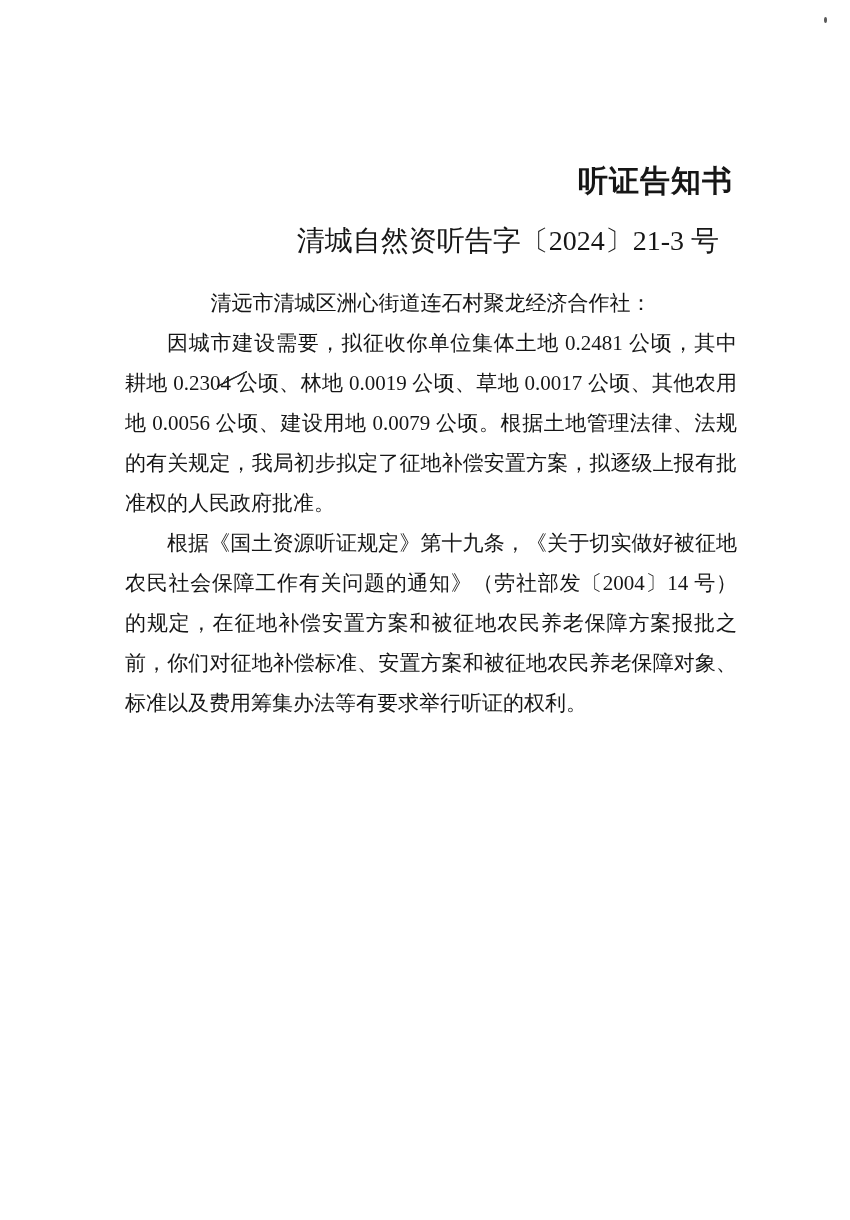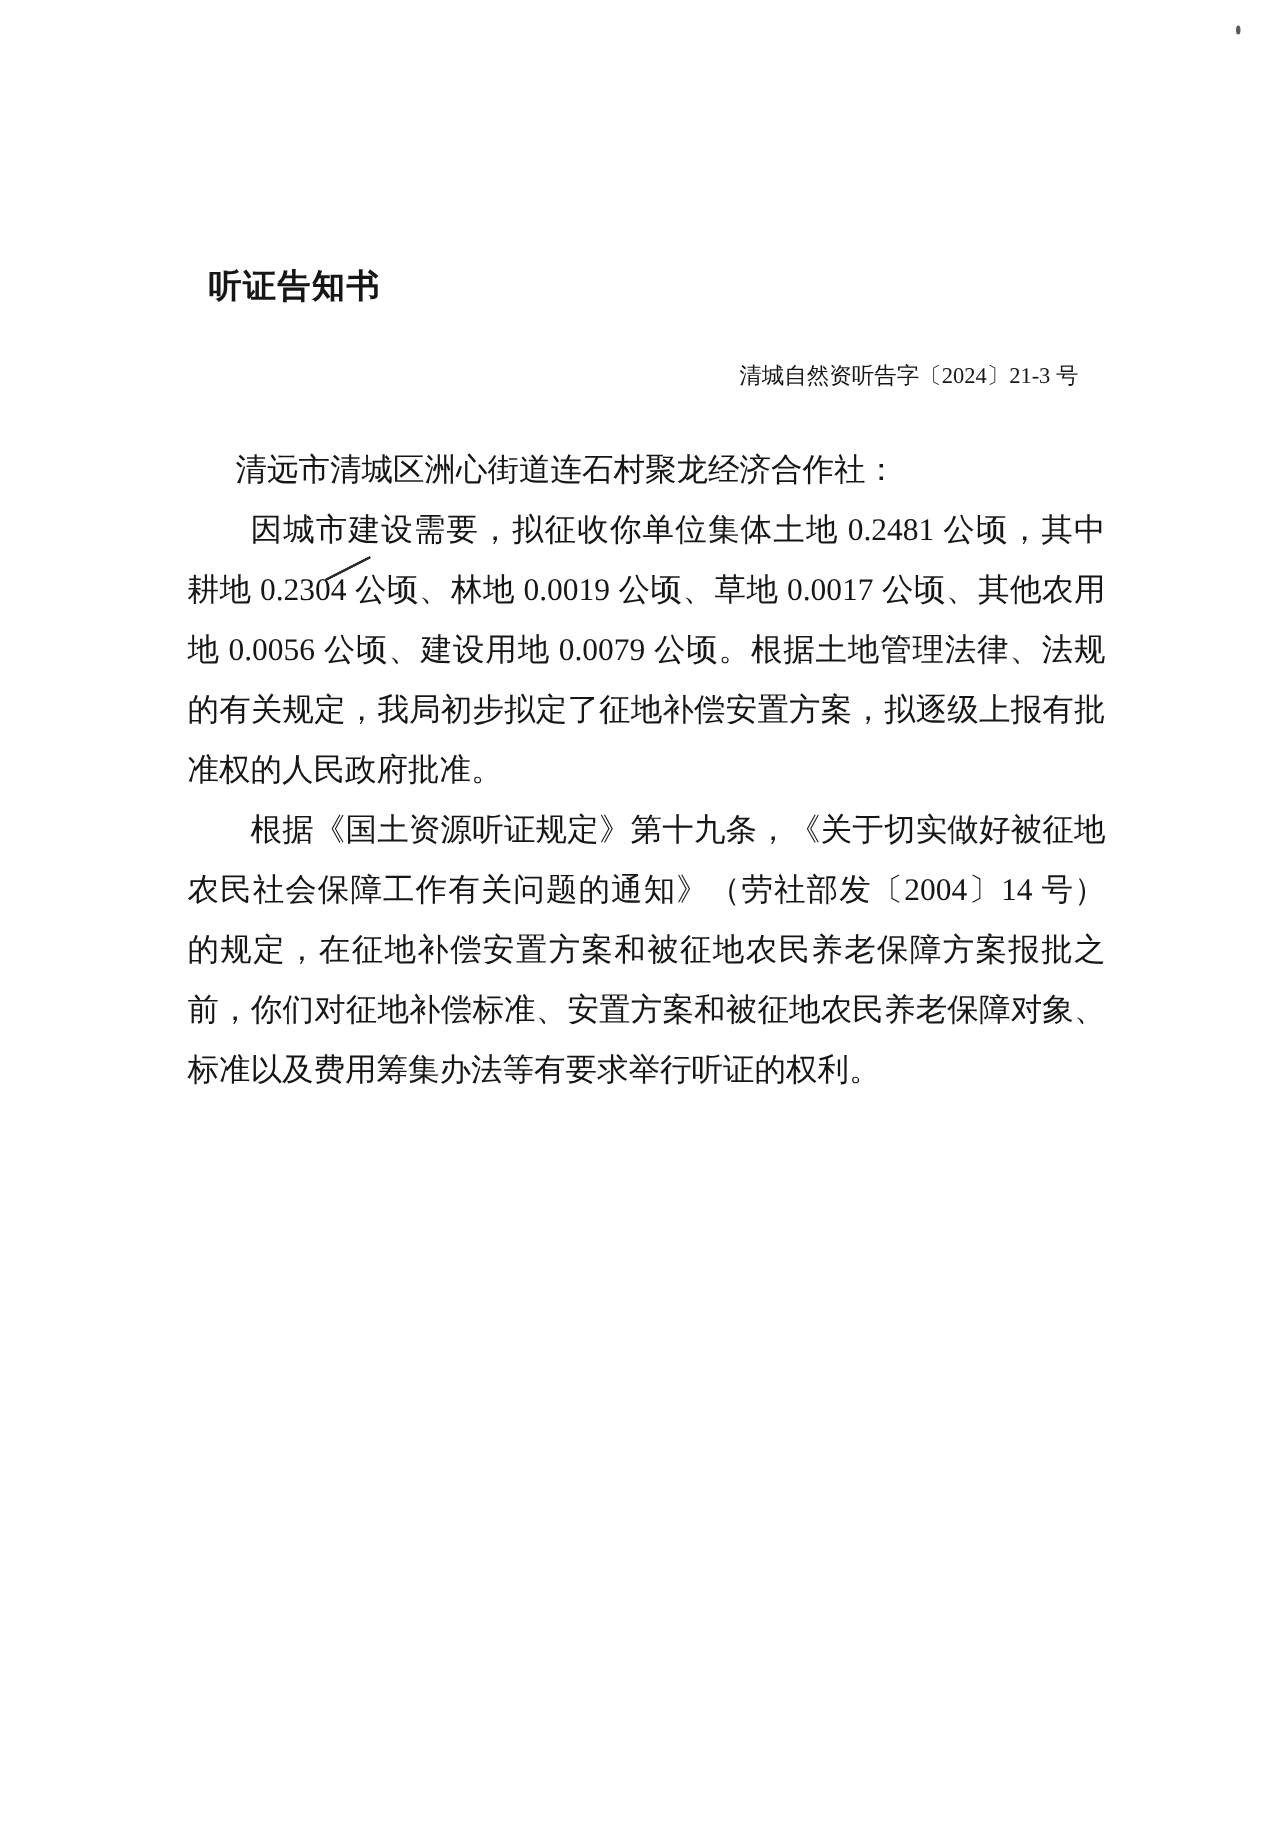--- a/index.html
+++ b/index.html
@@ -16,40 +16,39 @@
     font-family: "Liberation Serif", "DejaVu Serif", serif;
     color: #161616;
   }
   .content {
     position: absolute;
     left: 125px;
     top: 157px;
     width: 612px;
   }
   .title {
-    margin: 14px;
-    font-size: 22px;
+    margin: 4px;
+    font-size: 30px;
     font-weight: 700;
     line-height: 40px;
-    text-align: left;
+    text-align: right;
     letter-spacing: 1px;
   }
   .docnum {
     margin-top: 20px;
-    font-size: 15px;
+    font-size: 28px;
     line-height: 40px;
     text-align: right;
     padding-right: 18px;
   }
   .addressee {
     margin-top: 22px;
     font-size: 21px;
     line-height: 40px;
-    text-align: left;
-    margin-left: 32px;
+    text-align: center;
   }
   .para {
     margin: 0;
     font-size: 21px;
     line-height: 40px;
     text-align: justify;
     text-justify: inter-ideograph;
     text-indent: 2em;
   }
   

